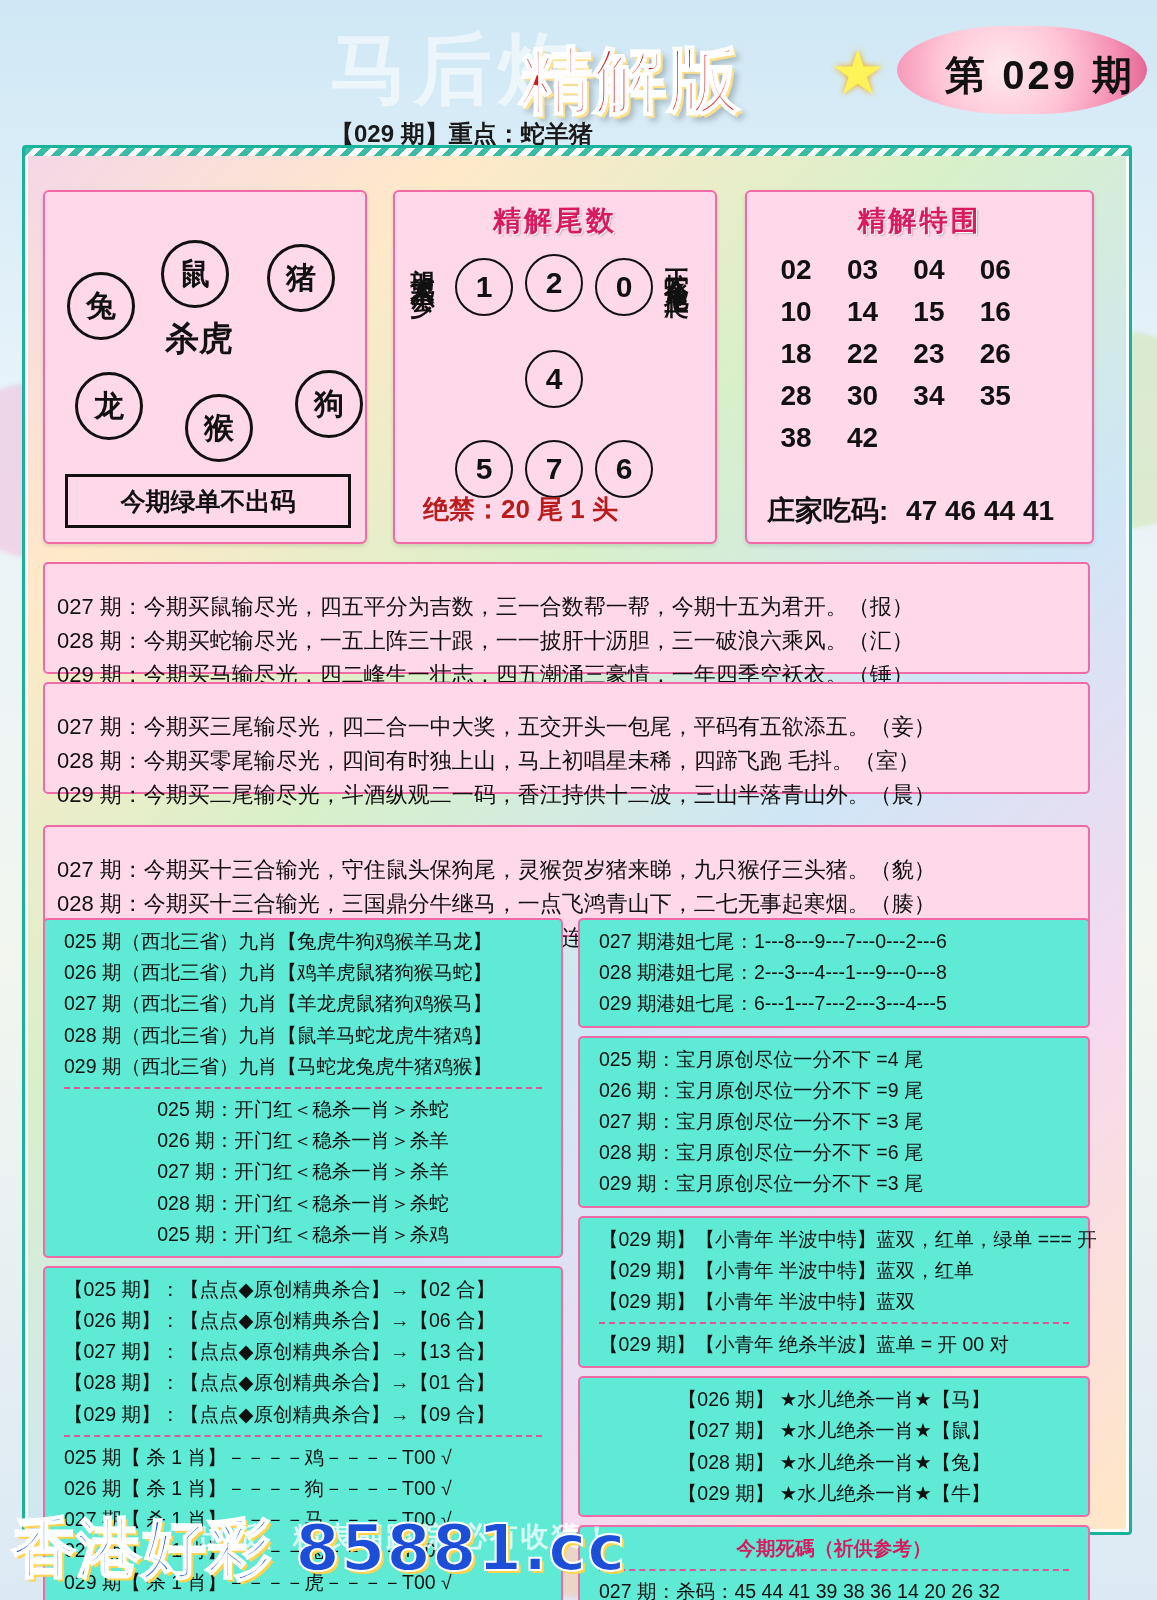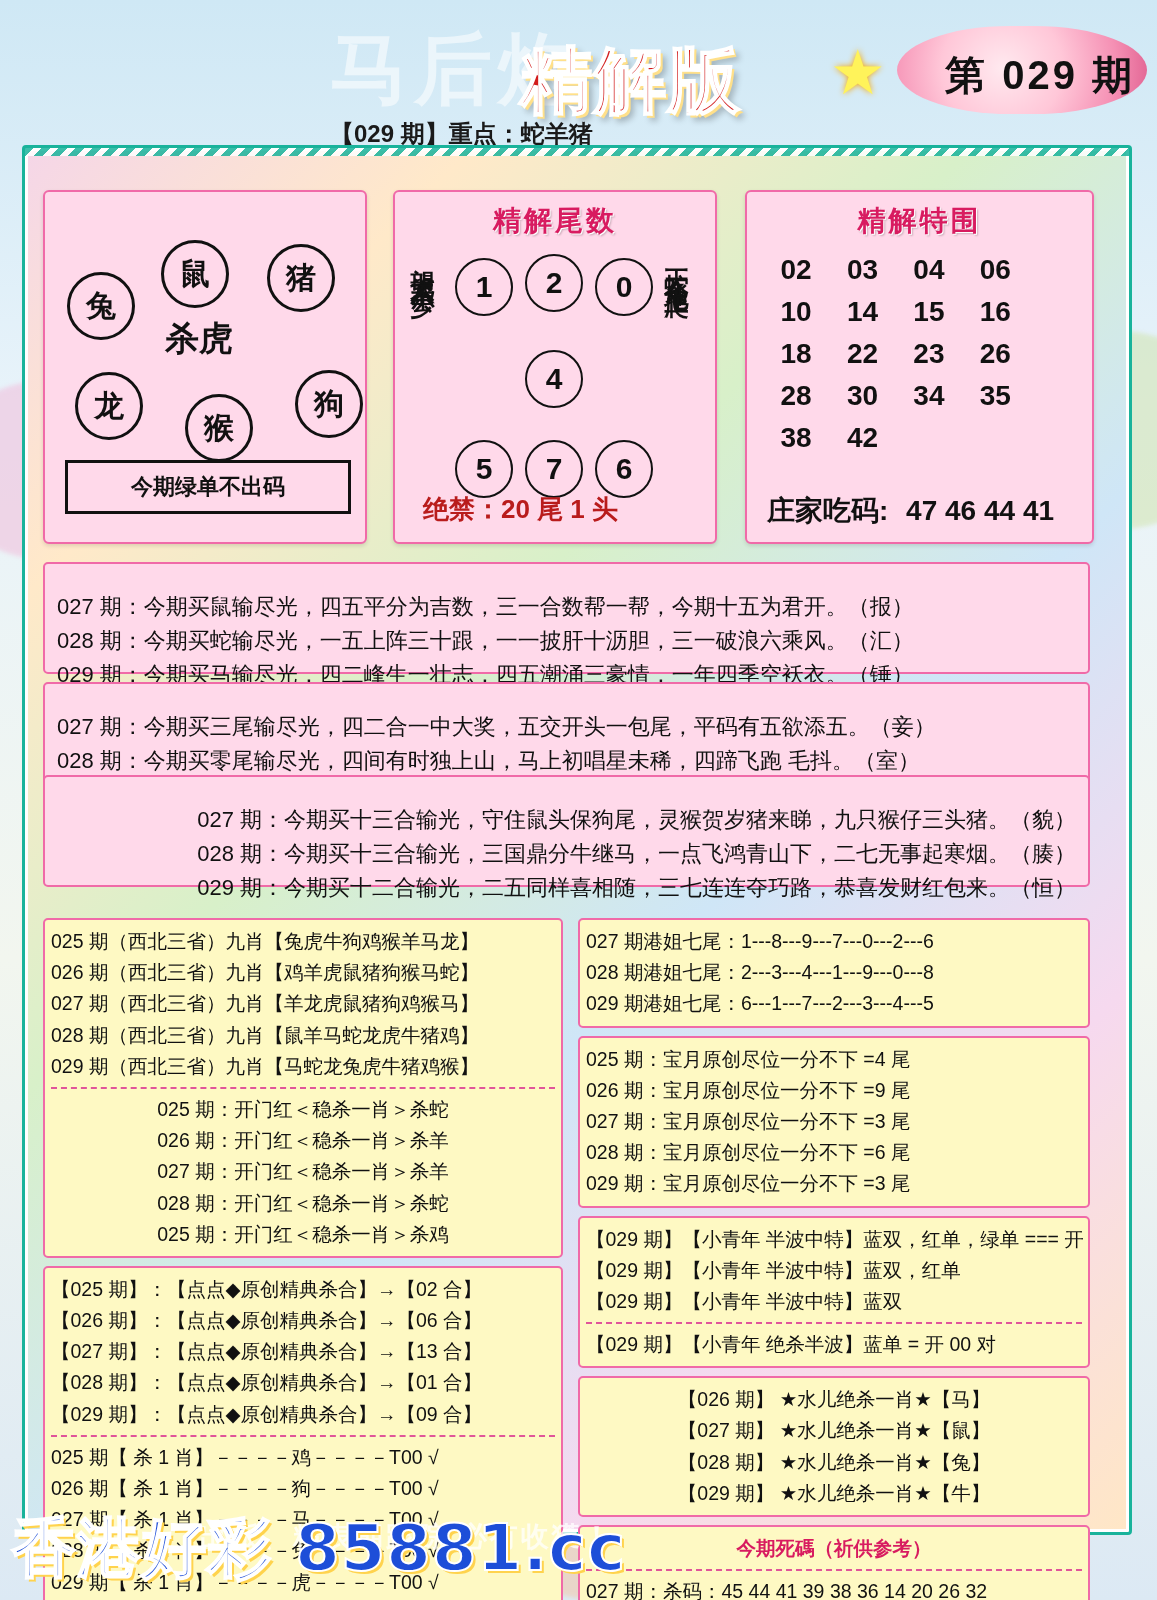--- a/index.html
+++ b/index.html
@@ -49,23 +49,23 @@
     font-family:"DejaVu Sans",sans-serif;text-shadow:1px 1px 0 #fff,2px 2px 2px rgba(0,0,0,.2);
     letter-spacing:3px;
   }
   .zodiac-circle{
     position:absolute;width:62px;height:62px;border-radius:50%;border:3px solid #111;
     background:#ffd9ea;display:flex;align-items:center;justify-content:center;
     font-size:30px;font-weight:bold;color:#111;font-family:"DejaVu Sans",sans-serif;
   }
   .kill-label{position:absolute;left:120px;top:124px;font-size:34px;font-weight:bold;color:#111;font-family:"DejaVu Sans",sans-serif;}
   .green-note{
-    position:absolute;left:20px;top:268px;width:280px;height:48px;border:3px solid #111;
+    position:absolute;left:20px;top:282px;width:280px;height:48px;border:3px solid #111;
     background:#ffd9ea;display:flex;align-items:center;justify-content:center;
-    font-size:22px;font-weight:bold;color:#111;
+    font-size:25px;font-weight:bold;color:#111;
   }
   .tail-circle{
     position:absolute;width:54px;height:54px;border-radius:50%;border:2px solid #111;
     background:#ffd9ea;display:flex;align-items:center;justify-content:center;
     font-size:30px;font-weight:bold;color:#111;
   }
   .vtext{
     position:absolute;writing-mode:vertical-rl;font-size:24px;font-weight:bold;color:#111;
     letter-spacing:4px;line-height:1.1;
   }
@@ -77,21 +77,21 @@
   
   .panel{
     position:absolute;left:43px;width:1047px;background:#ffd9ea;border:2px solid #f06aa8;border-radius:5px;
     padding:26px 12px;box-sizing:border-box;
   }
   .panel .row{font-size:22px;color:#111;line-height:1.55;white-space:nowrap;}
 
   
   .colL{position:absolute;left:43px;top:918px;width:520px;}
   .colR{position:absolute;left:578px;top:918px;width:512px;}
-  .lightbox{background:#fef9c3;border:2px solid #f06aa8;border-radius:5px;padding:6px 6px;margin-bottom:8px;box-sizing:border-box;}
+  .lightbox{background:#5eead4;border:2px solid #f06aa8;border-radius:5px;padding:6px 19px;margin-bottom:8px;box-sizing:border-box;}
   .lrow{font-size:19.5px;color:#111;line-height:1.6;white-space:nowrap;}
   .dashed{border-top:2px dashed #e0559a;margin:5px 0;}
   .center{text-align:center;}
   .redtxt{color:#d81b60;font-weight:bold;}
 
   .footer-url{
     position:absolute;left:12px;top:1505px;font-size:64px;font-weight:bold;color:#1d4ed8;
     -webkit-text-stroke:2px #ffffff;text-shadow:3px 3px 0 #ffd34d;letter-spacing:1px;
     font-family:"DejaVu Sans",sans-serif;
   }
@@ -174,21 +174,21 @@
   <div class="row">028 期：今期买蛇输尽光，一五上阵三十跟，一一披肝十沥胆，三一破浪六乘风。（汇）</div>
   <div class="row">029 期：今期买马输尽光，四二峰生一壮志，四五潮涌三豪情，一年四季空袄衣。（锤）</div>
 </div>
 
 <div class="panel" style="top:682px;height:112px;">
   <div class="row">027 期：今期买三尾输尽光，四二合一中大奖，五交开头一包尾，平码有五欲添五。（妾）</div>
   <div class="row">028 期：今期买零尾输尽光，四间有时独上山，马上初唱星未稀，四蹄飞跑 毛抖。（室）</div>
   <div class="row">029 期：今期买二尾输尽光，斗酒纵观二一码，香江持供十二波，三山半落青山外。（晨）</div>
 </div>
 
-<div class="panel" style="top:775px;height:112px;text-align:right;">
+<div class="panel" style="top:825px;height:112px;">
   <div class="row">027 期：今期买十三合输光，守住鼠头保狗尾，灵猴贺岁猪来睇，九只猴仔三头猪。（貌）</div>
   <div class="row">028 期：今期买十三合输光，三国鼎分牛继马，一点飞鸿青山下，二七无事起寒烟。（腠）</div>
   <div class="row">029 期：今期买十二合输光，二五同样喜相随，三七连连夺巧路，恭喜发财红包来。（恒）</div>
 </div>
 
 <div class="colL">
   <div class="lightbox">
     <div class="lrow">025 期（西北三省）九肖【兔虎牛狗鸡猴羊马龙】</div>
     <div class="lrow">026 期（西北三省）九肖【鸡羊虎鼠猪狗猴马蛇】</div>
     <div class="lrow">027 期（西北三省）九肖【羊龙虎鼠猪狗鸡猴马】</div>

